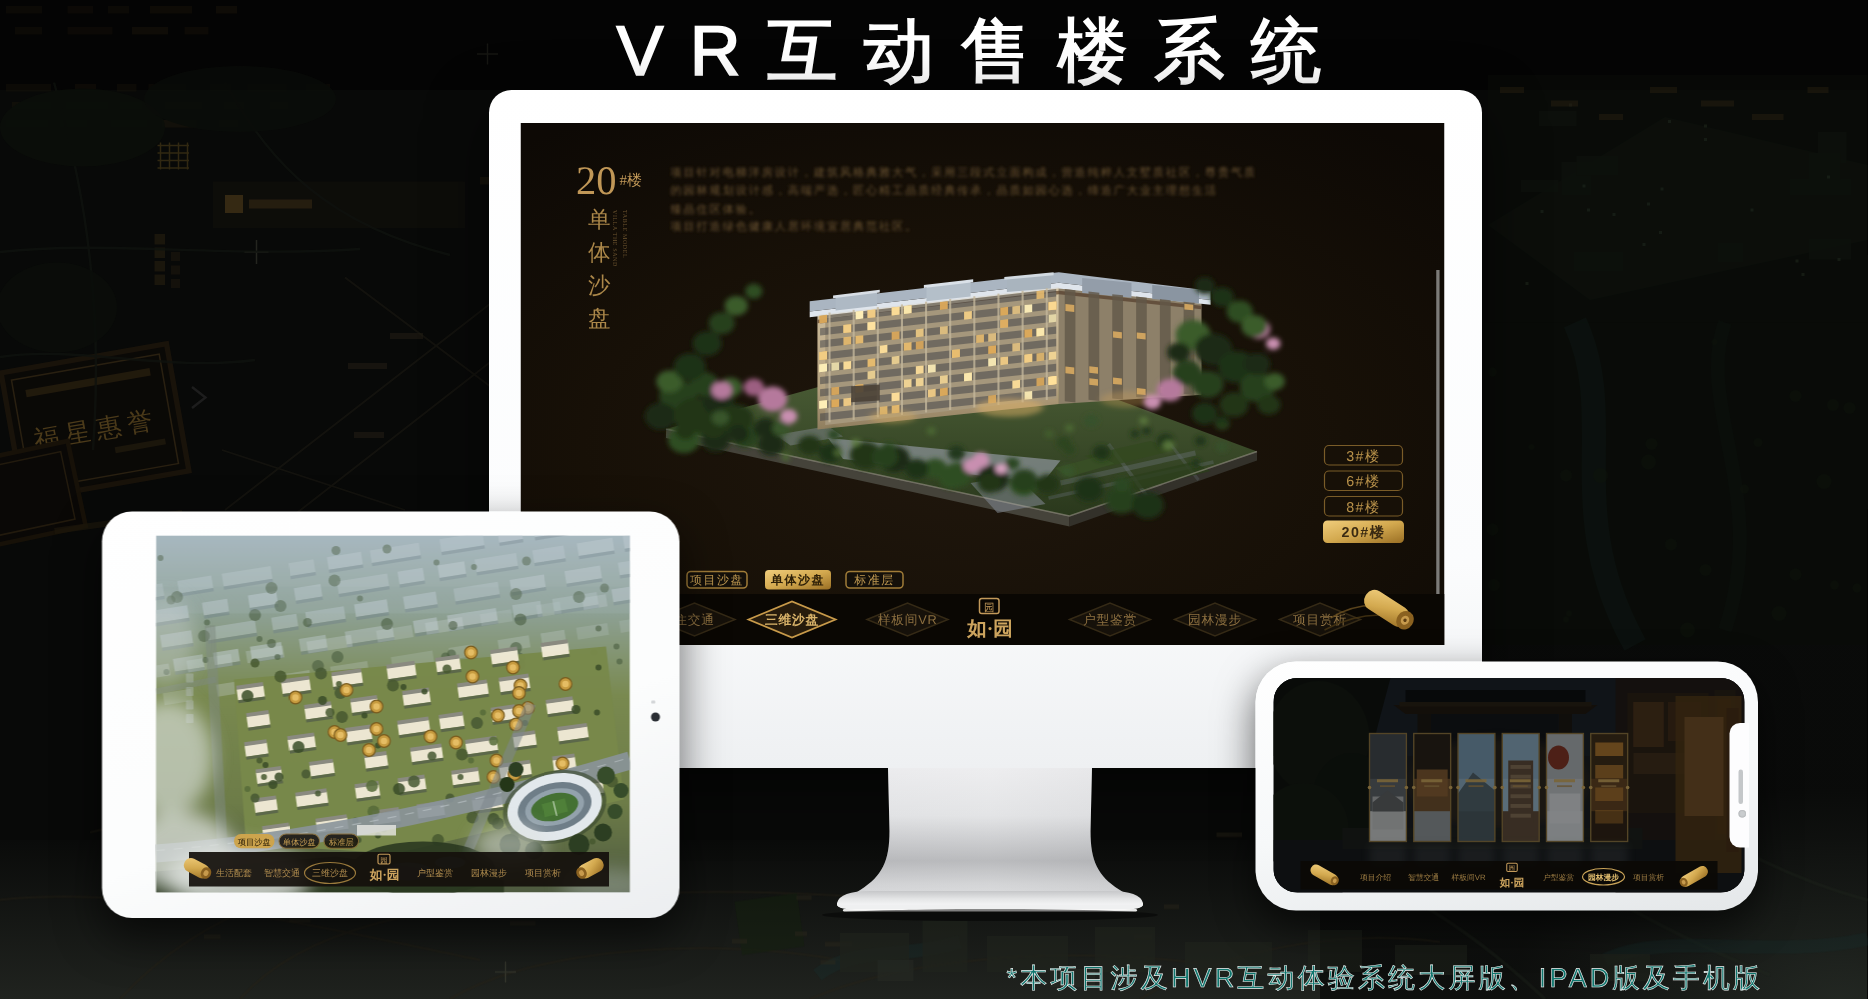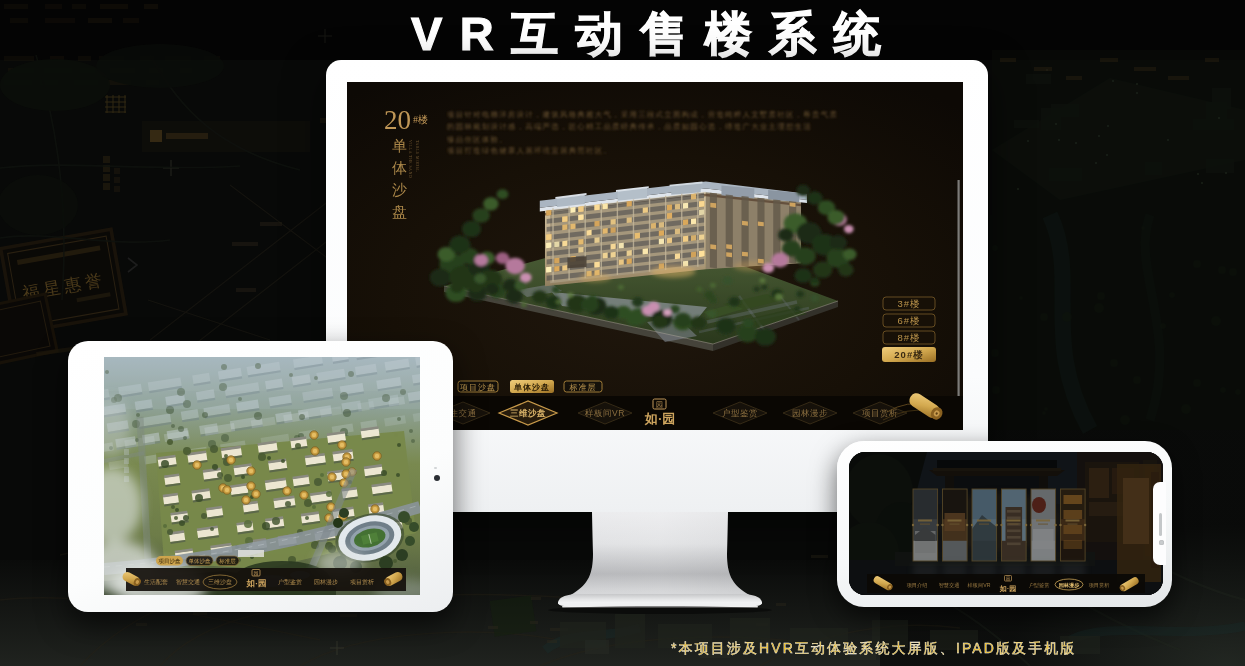--- a/index.html
+++ b/index.html
@@ -250,21 +250,21 @@
           <rect x="1060" y="636" width="40" height="18"></rect>
       </g>
       <g fill="#2b2f29" opacity="0.7">
       <rect x="585" y="640" width="24" height="14"></rect>
           <rect x="700" y="646" width="30" height="12"></rect>
           <rect x="850" y="650" width="26" height="10"></rect>
       </g>
       </g>
   </svg>
 
-  <div class="abs" style="left:411px;top:3px;width:480px;color:#fff;font-size:47px;font-weight:bold;letter-spacing:17.5px;white-space:nowrap;-webkit-text-stroke:1.1px #ffffff;">VR互动售楼系统</div>
+  <div class="abs" style="left:411px;top:3px;width:480px;color:#fff;font-size:47px;font-weight:normal;letter-spacing:17.5px;white-space:nowrap;-webkit-text-stroke:1.1px #ffffff;">VR互动售楼系统</div>
 
   <div class="abs" style="left:326px;top:60px;width:662px;height:452px;background:linear-gradient(180deg,#ffffff 0%,#fbfcfd 70%,#eef0f2 100%);border-radius:15px;box-shadow:0 14px 40px rgba(0,0,0,0.55);"></div>
 
   <svg class="abs" style="left:347px;top:82px" width="616" height="348" viewBox="0 0 616 348">
     <defs>
       <radialGradient id="scrbg" cx="48%" cy="62%" r="75%">
         <stop offset="0%" stop-color="#20170d"></stop>
           <stop offset="55%" stop-color="#171007"></stop>
           <stop offset="100%" stop-color="#0d0905"></stop>
       </radialGradient>
@@ -1358,15 +1358,15 @@
       </g>
     </g>
   </svg>
 
   <div class="abs" style="left:1153px;top:482px;width:13px;height:83px;background:#fdfdfe;border-radius:7px 0 0 7px;"></div>
 
   <div class="abs" style="left:1159px;top:513px;width:3px;height:23px;border-radius:2px;background:#c4c7c9;"></div>
 
   <div class="abs" style="left:1158.5px;top:540px;width:5px;height:5px;border-radius:50%;background:#c9ccce;box-shadow:inset 0 0 1px #8a8d90;"></div>
 
-  <div class="abs" style="left:671px;top:640px;color:#eab308;font-size:14px;letter-spacing:2.1px;white-space:nowrap;-webkit-text-stroke:0.4px #f2f2f2;">*本项目涉及HVR互动体验系统大屏版、IPAD版及手机版</div>
+  <div class="abs" style="left:671px;top:640px;color:#0f766e;font-size:18px;letter-spacing:2.1px;white-space:nowrap;-webkit-text-stroke:0.4px #f2f2f2;">*本项目涉及HVR互动体验系统大屏版、IPAD版及手机版</div>
 
 </div>
 
 </body></html>

